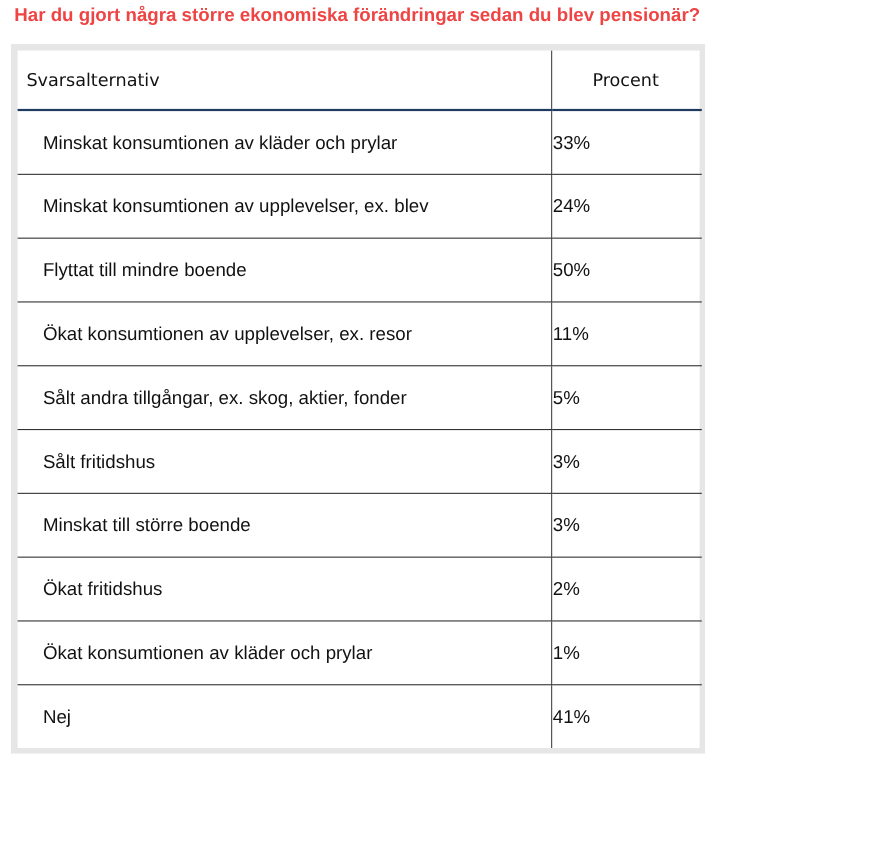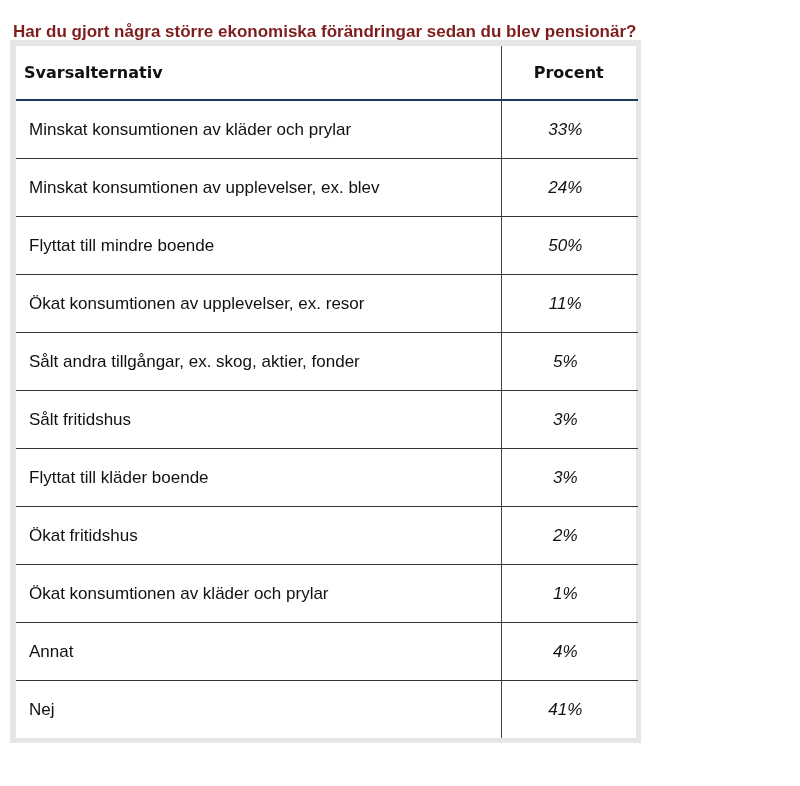--- a/index.html
+++ b/index.html
@@ -11,25 +11,25 @@
       width: 800px;
       height: 786px;
       position: relative;
       overflow: hidden;
       font-family: "Liberation Sans", sans-serif;
       color: #111111;
     }
     .question-title {
       position: absolute;
       left: 13px;
-      top: 21px;
+      top: 3px;
       margin: 0;
       font-size: 17px;
       font-weight: bold;
-      color: #7f1d1d;
+      color: #ef4444;
       line-height: 22px;
       white-space: nowrap;
     }
     .table-frame {
       position: absolute;
       left: 10px;
       top: 40px;
       width: 620px;
       border: 6px solid #e6e6e6;
       border-right-width: 5px;
@@ -39,21 +39,21 @@
     table.results {
       border-collapse: collapse;
       width: 622px;
       table-layout: fixed;
     }
     table.results col.c-label { width: 485px; }
     table.results col.c-pct { width: 137px; }
     table.results th {
       height: 53px;
       font-family: "DejaVu Sans", sans-serif;
-      font-weight: bold;
+      font-weight: normal;
       font-size: 16px;
       color: #111111;
       border-bottom: 2px solid #1f3a5f;
       padding: 0 8px;
       vertical-align: middle;
     }
     table.results th.h-label {
       text-align: left;
       padding-left: 8px;
       border-right: 1px solid #444444;
@@ -66,28 +66,27 @@
       height: 55px;
       font-size: 17px;
       color: #111111;
       border-bottom: 1px solid #333333;
       vertical-align: middle;
     }
     table.results tr:last-child td {
       border-bottom: none;
     }
     table.results td.cell-label {
-      padding-left: 13px;
+      padding-left: 23px;
       border-right: 1px solid #444444;
       white-space: nowrap;
     }
     table.results td.cell-pct {
-      text-align: center;
+      text-align: left;
       padding-right: 10px;
-      font-style: italic;
     }
   </style>
 </head>
 <body>
 
 <h1 class="question-title">Har du gjort några större ekonomiska förändringar sedan du blev pensionär?</h1>
 
 <div class="table-frame">
   <table class="results">
     <colgroup>
@@ -119,34 +118,30 @@
       </tr>
       <tr>
         <td class="cell-label">Sålt andra tillgångar, ex. skog, aktier, fonder</td>
         <td class="cell-pct">5%</td>
       </tr>
       <tr>
         <td class="cell-label">Sålt fritidshus</td>
         <td class="cell-pct">3%</td>
       </tr>
       <tr>
-        <td class="cell-label">Flyttat till kläder boende</td>
+        <td class="cell-label">Minskat till större boende</td>
         <td class="cell-pct">3%</td>
       </tr>
       <tr>
         <td class="cell-label">Ökat fritidshus</td>
         <td class="cell-pct">2%</td>
       </tr>
       <tr>
         <td class="cell-label">Ökat konsumtionen av kläder och prylar</td>
         <td class="cell-pct">1%</td>
       </tr>
       <tr>
-        <td class="cell-label">Annat</td>
-        <td class="cell-pct">4%</td>
-      </tr>
-      <tr>
         <td class="cell-label">Nej</td>
         <td class="cell-pct">41%</td>
       </tr>
     </tbody>
   </table>
 </div>
 
 </body></html>

